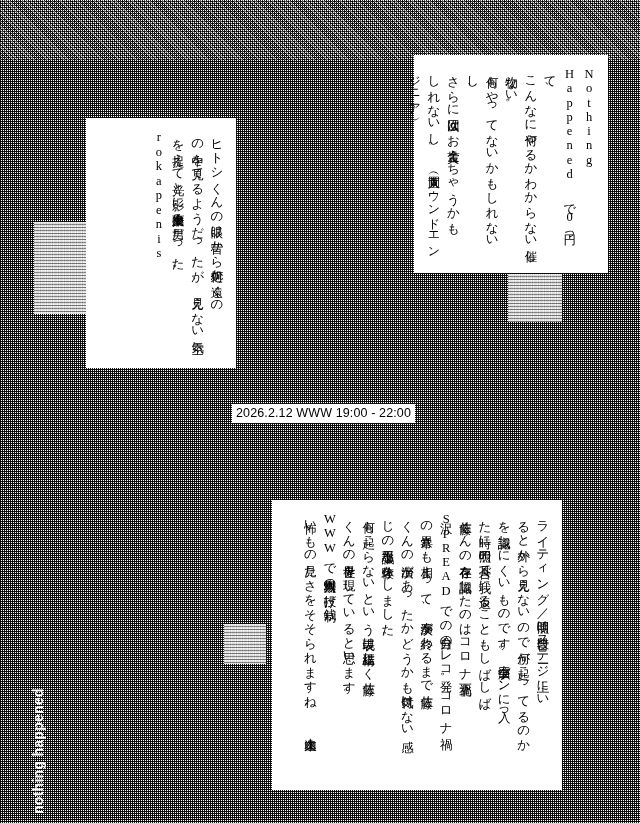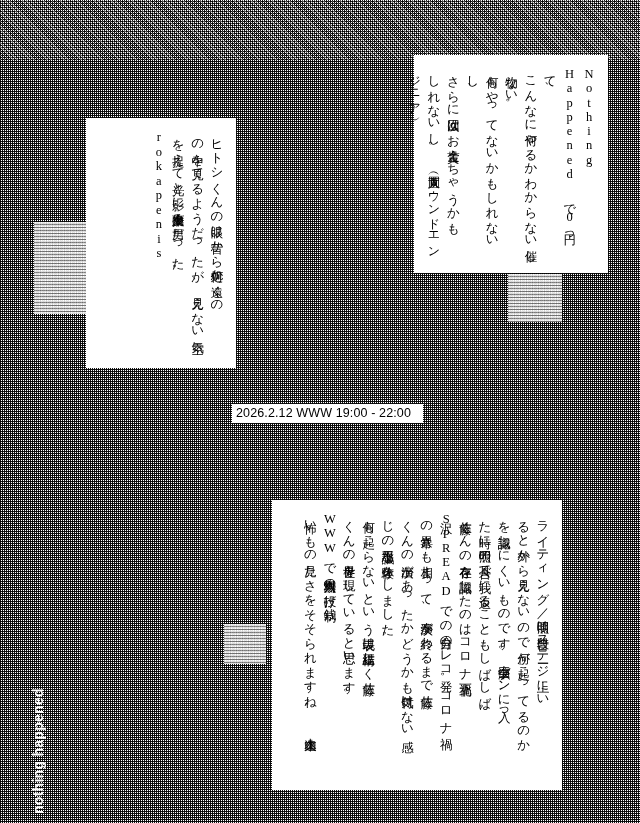--- a/index.html
+++ b/index.html
@@ -112,21 +112,21 @@
   
   #date-strip {
     position: absolute;
     left: 232px;
     top: 404px;
     background: #ffffff;
     color: #000000;
     font-family: "Liberation Sans", sans-serif;
     font-size: 12.5px;
     letter-spacing: 0.01em;
-    padding: 2px 12px 3px 4px;
+    padding: 2px 4px 3px 4px;
     white-space: nowrap;
   }
 
   
   #title-vertical {
     position: absolute;
     left: 30px;
     top: 674px;
     width: 22px;
     height: 140px;

